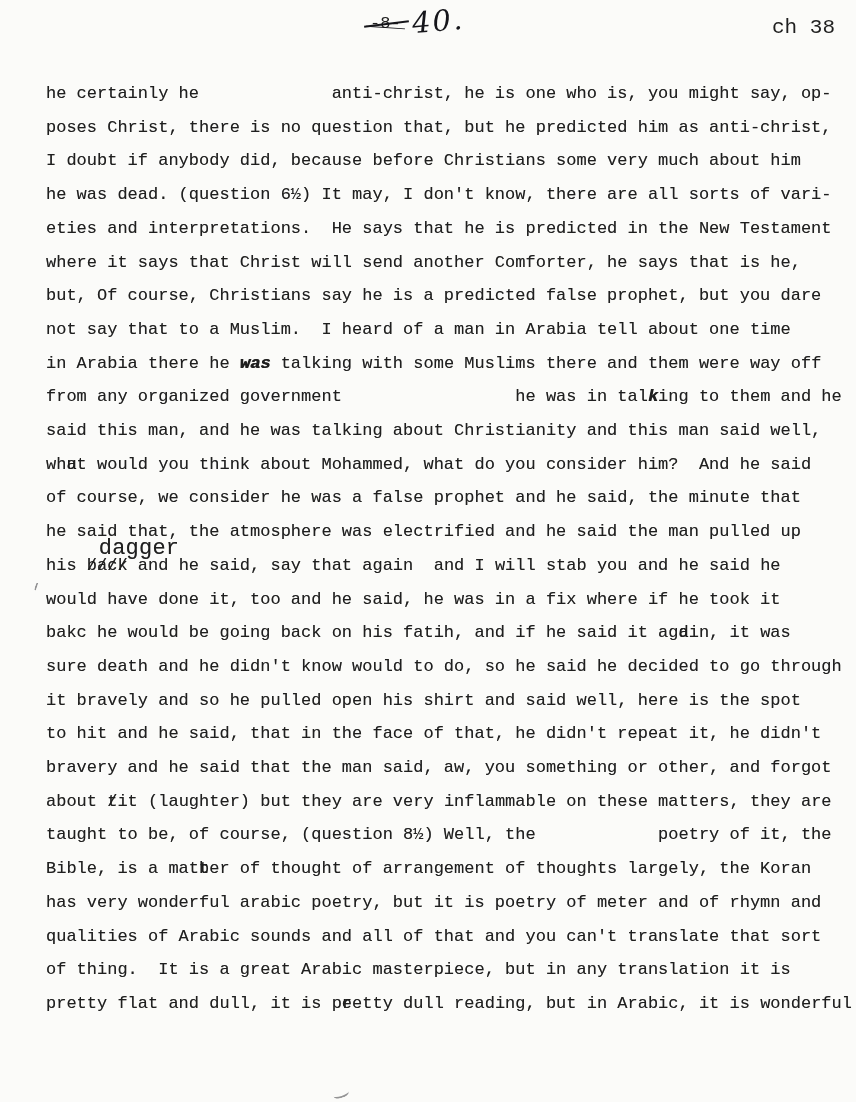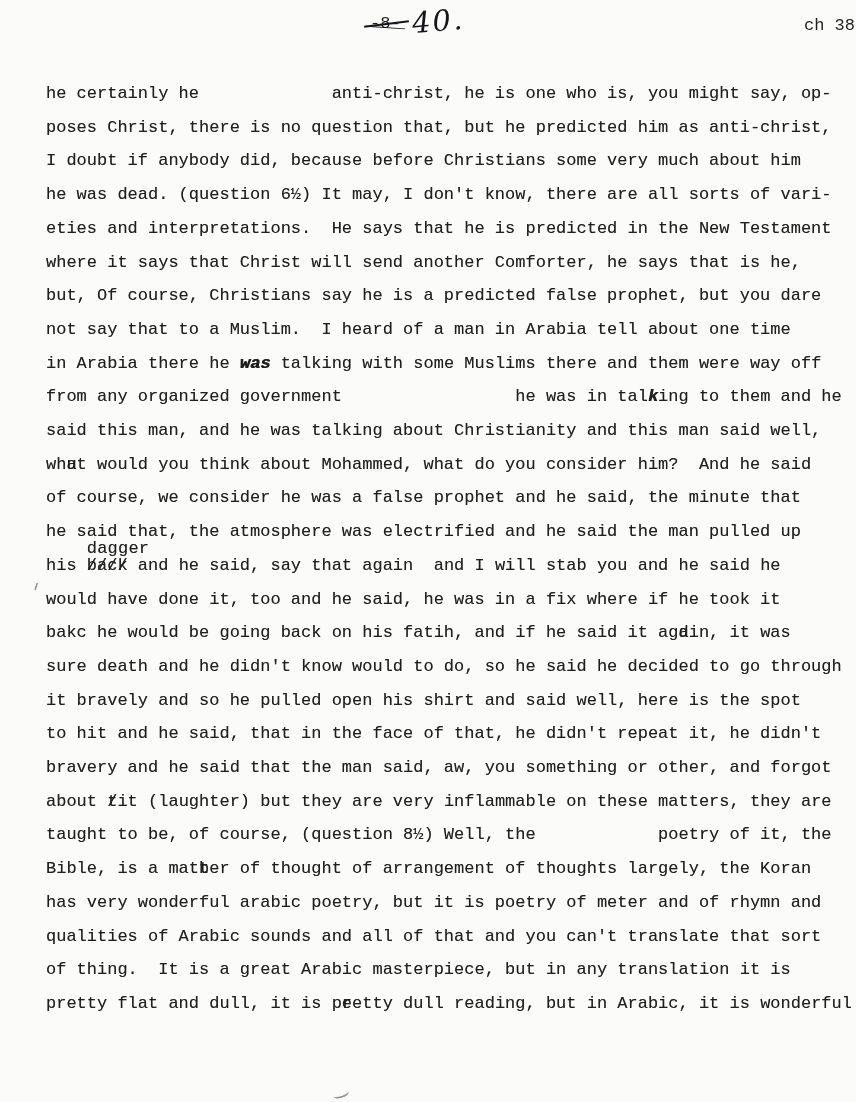--- a/index.html
+++ b/index.html
@@ -23,34 +23,34 @@
     content:"";position:absolute;left:-4px;right:-4px;top:13px;
     border-top:1.5px solid #15151a;transform:rotate(4deg);
   }
   .hand-num{
     position:absolute;left:412px;top:4px;
     font-family:"DejaVu Serif","Liberation Serif",serif;
     font-style:italic;font-size:29px;letter-spacing:2px;
     transform:rotate(-5deg);color:#15151a;
   }
   .chapter{
-    position:absolute;left:804px;top:16px;font-size:17px;white-space:pre;
+    position:absolute;left:772px;top:16px;font-size:21px;white-space:pre;
   }
   
   .body{
     position:absolute;left:46px;top:77px;width:818px;
     font-size:17px;line-height:33.7px;
   }
   .line{white-space:pre;position:relative;
     text-shadow:0 0 0.5px rgba(20,20,20,0.45);}
   .b{font-weight:bold;text-shadow:0.6px 0 0 currentColor;font-style:italic;}
   .ovwrap{position:relative;display:inline-block;white-space:pre;}
   .ovwrap .over{position:absolute;left:0;top:0;}
   .interline-note{
-    position:absolute;top:-17px;left:4ch;font-size:17px;
+    position:absolute;top:-17px;left:4ch;font-size:22px;
     letter-spacing:0.2px;white-space:pre;
   }
   
   .pen-tick{
     position:absolute;left:35px;top:583px;width:3px;height:8px;
     border-left:2px solid rgba(60,60,65,0.55);transform:rotate(18deg);
     border-radius:2px;
   }
   .bottom-smudge{
     position:absolute;left:333px;top:1090px;width:16px;height:6px;

